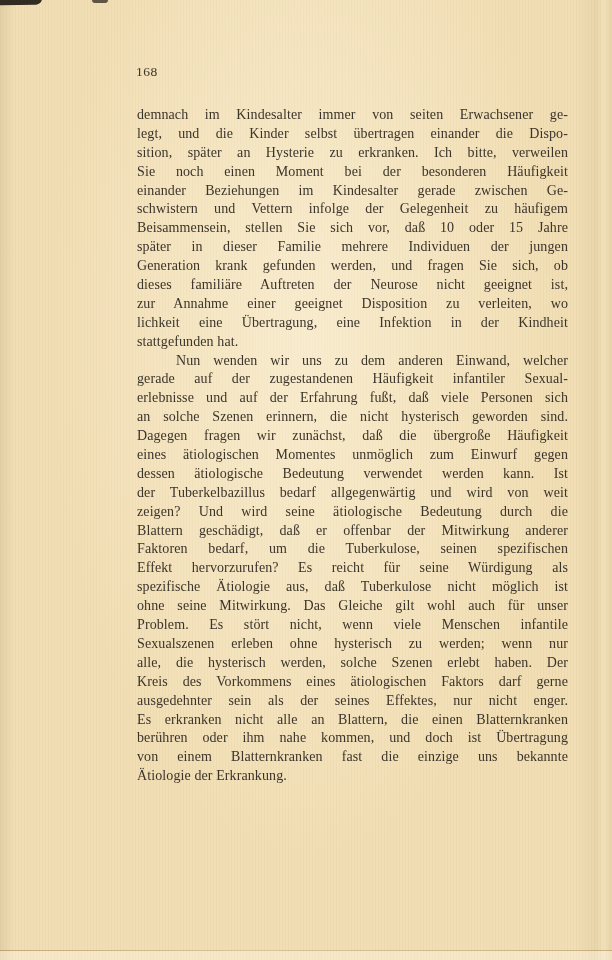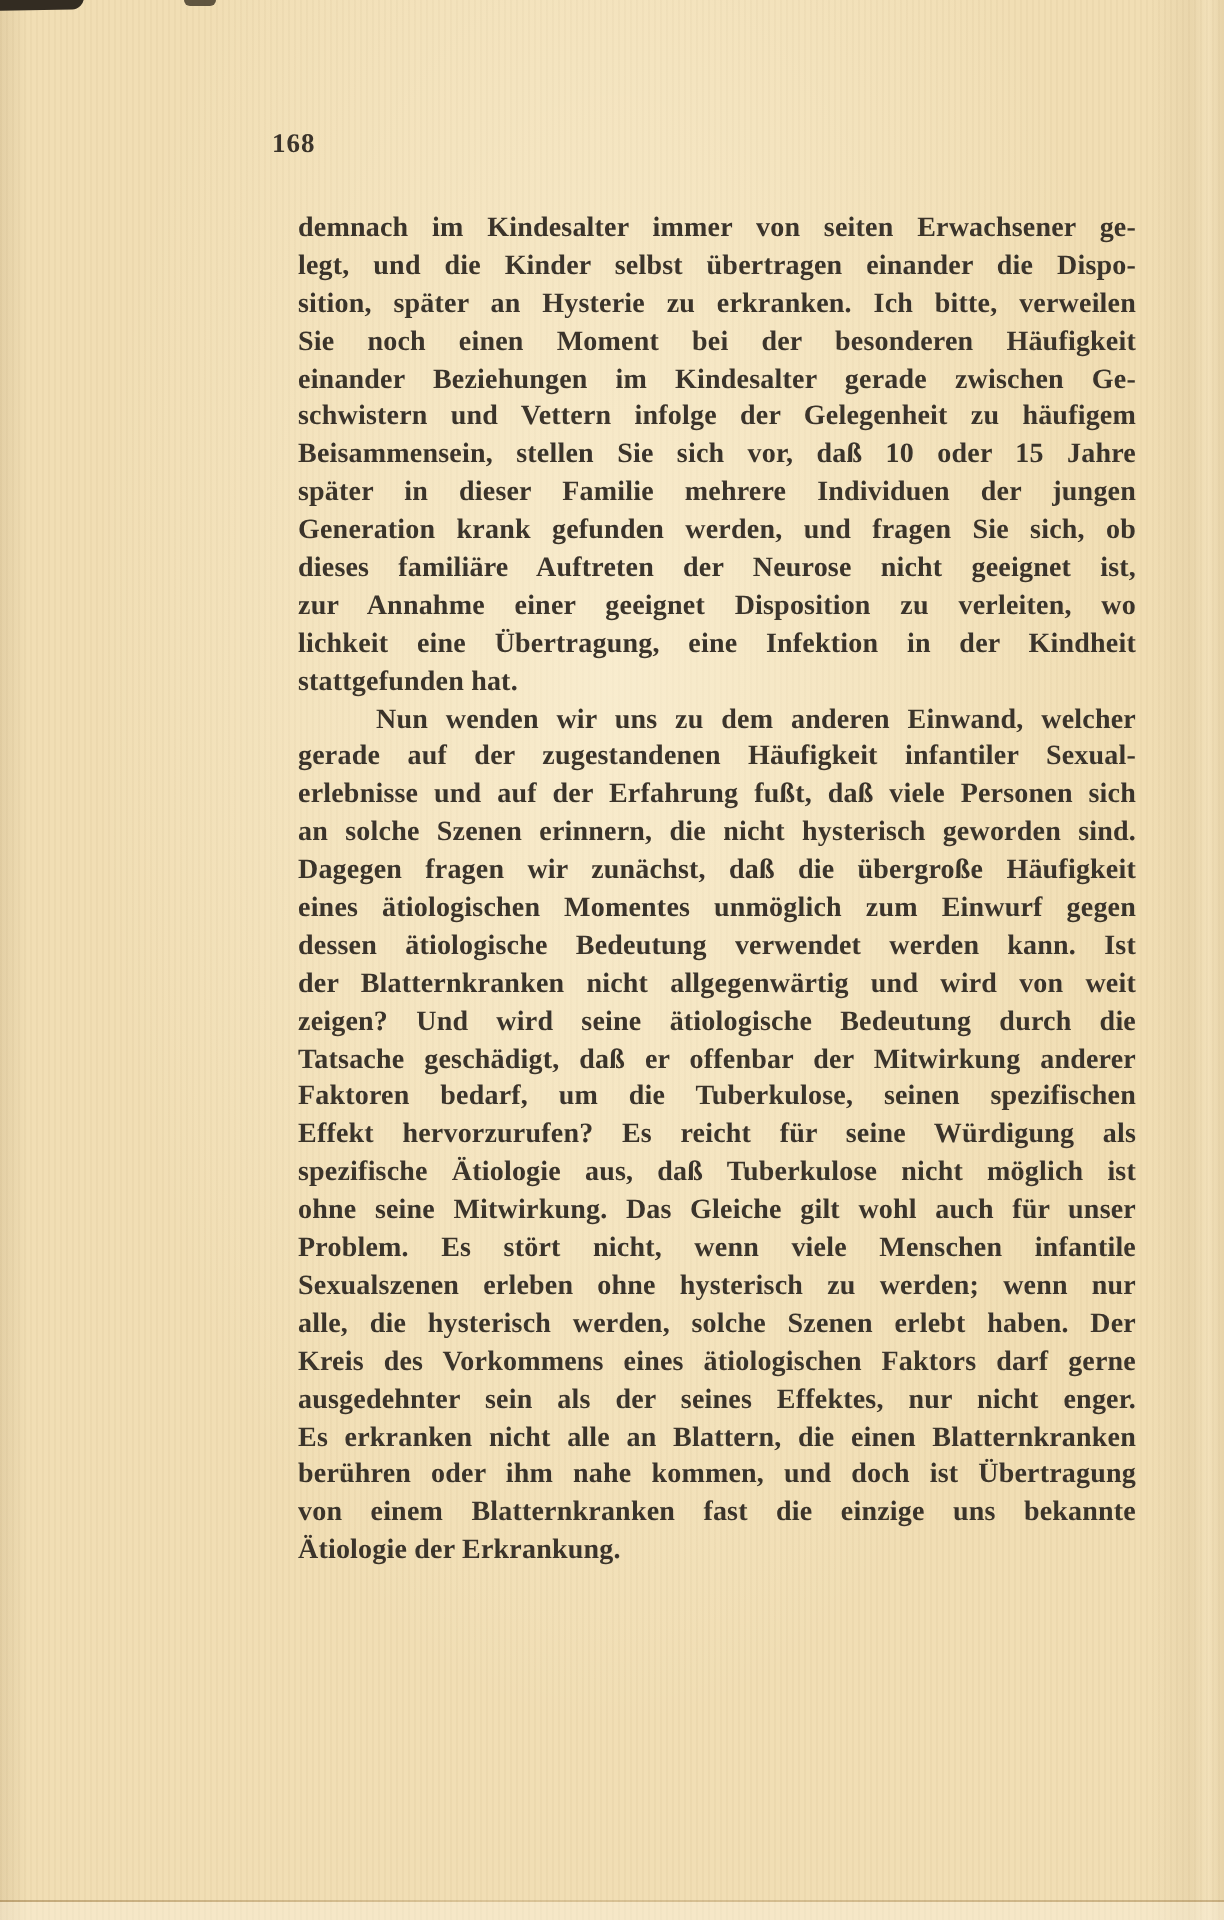--- a/index.html
+++ b/index.html
@@ -14,21 +14,20 @@
     font-family: "Liberation Serif", "DejaVu Serif", serif;
   }
   .page {
     position: absolute;
     inset: 0;
     background:
       radial-gradient(ellipse at 50% 35%, rgba(255,248,228,0.55) 0%, rgba(255,248,228,0) 60%),
       repeating-linear-gradient(90deg, rgba(120,90,40,0.04) 0px, rgba(120,90,40,0.04) 1px, rgba(0,0,0,0) 1px, rgba(0,0,0,0) 3px),
       linear-gradient(90deg, rgba(110,80,35,0.10) 0px, rgba(110,80,35,0.0) 14px, rgba(110,80,35,0.0) 575px, rgba(110,80,35,0.06) 596px, rgba(255,250,235,0.10) 604px, rgba(110,80,35,0.08) 612px),
       #f1deb4;
-    font-weight: bold;
   }
   .edge-mark-1 {
     position: absolute;
     top: -2px; left: -4px;
     width: 46px; height: 7px;
     background: #332c22;
     border-radius: 0 0 6px 2px;
     transform: rotate(-1deg);
   }
   .edge-mark-2 {
@@ -67,21 +66,20 @@
     font-size: 14px;
   }
   .line {
     height: 18.9px;
     line-height: 18.9px;
     text-align: justify;
     text-align-last: justify;
     overflow: hidden;
     white-space: nowrap;
     letter-spacing: 0.1px;
-    margin-left: 12px;
   }
   .line.last {
     text-align-last: left;
   }
   .line.indent {
     text-indent: 39px;
   }
 </style>
 </head>
 <body>
@@ -107,23 +105,23 @@
         <div class="line last">stattgefunden hat.</div>
       </div>
       <div>
         <div class="line indent">Nun wenden wir uns zu dem anderen Einwand, welcher</div>
         <div class="line">gerade auf der zugestandenen Häufigkeit infantiler Sexual-</div>
         <div class="line">erlebnisse und auf der Erfahrung fußt, daß viele Personen sich</div>
         <div class="line">an solche Szenen erinnern, die nicht hysterisch geworden sind.</div>
         <div class="line">Dagegen fragen wir zunächst, daß die übergroße Häufigkeit</div>
         <div class="line">eines ätiologischen Momentes unmöglich zum Einwurf gegen</div>
         <div class="line">dessen ätiologische Bedeutung verwendet werden kann. Ist</div>
-        <div class="line">der Blatternkranken nicht allgegenwärtig und wird von weit</div>
+        <div class="line">der Tuberkelbazillus bedarf allgegenwärtig und wird von weit</div>
         <div class="line">zeigen? Und wird seine ätiologische Bedeutung durch die</div>
-        <div class="line">Tatsache geschädigt, daß er offenbar der Mitwirkung anderer</div>
+        <div class="line">Blattern geschädigt, daß er offenbar der Mitwirkung anderer</div>
         <div class="line">Faktoren bedarf, um die Tuberkulose, seinen spezifischen</div>
         <div class="line">Effekt hervorzurufen? Es reicht für seine Würdigung als</div>
         <div class="line">spezifische Ätiologie aus, daß Tuberkulose nicht möglich ist</div>
         <div class="line">ohne seine Mitwirkung. Das Gleiche gilt wohl auch für unser</div>
         <div class="line">Problem. Es stört nicht, wenn viele Menschen infantile</div>
         <div class="line">Sexualszenen erleben ohne hysterisch zu werden; wenn nur</div>
         <div class="line">alle, die hysterisch werden, solche Szenen erlebt haben. Der</div>
         <div class="line">Kreis des Vorkommens eines ätiologischen Faktors darf gerne</div>
         <div class="line">ausgedehnter sein als der seines Effektes, nur nicht enger.</div>
         <div class="line">Es erkranken nicht alle an Blattern, die einen Blatternkranken</div>

